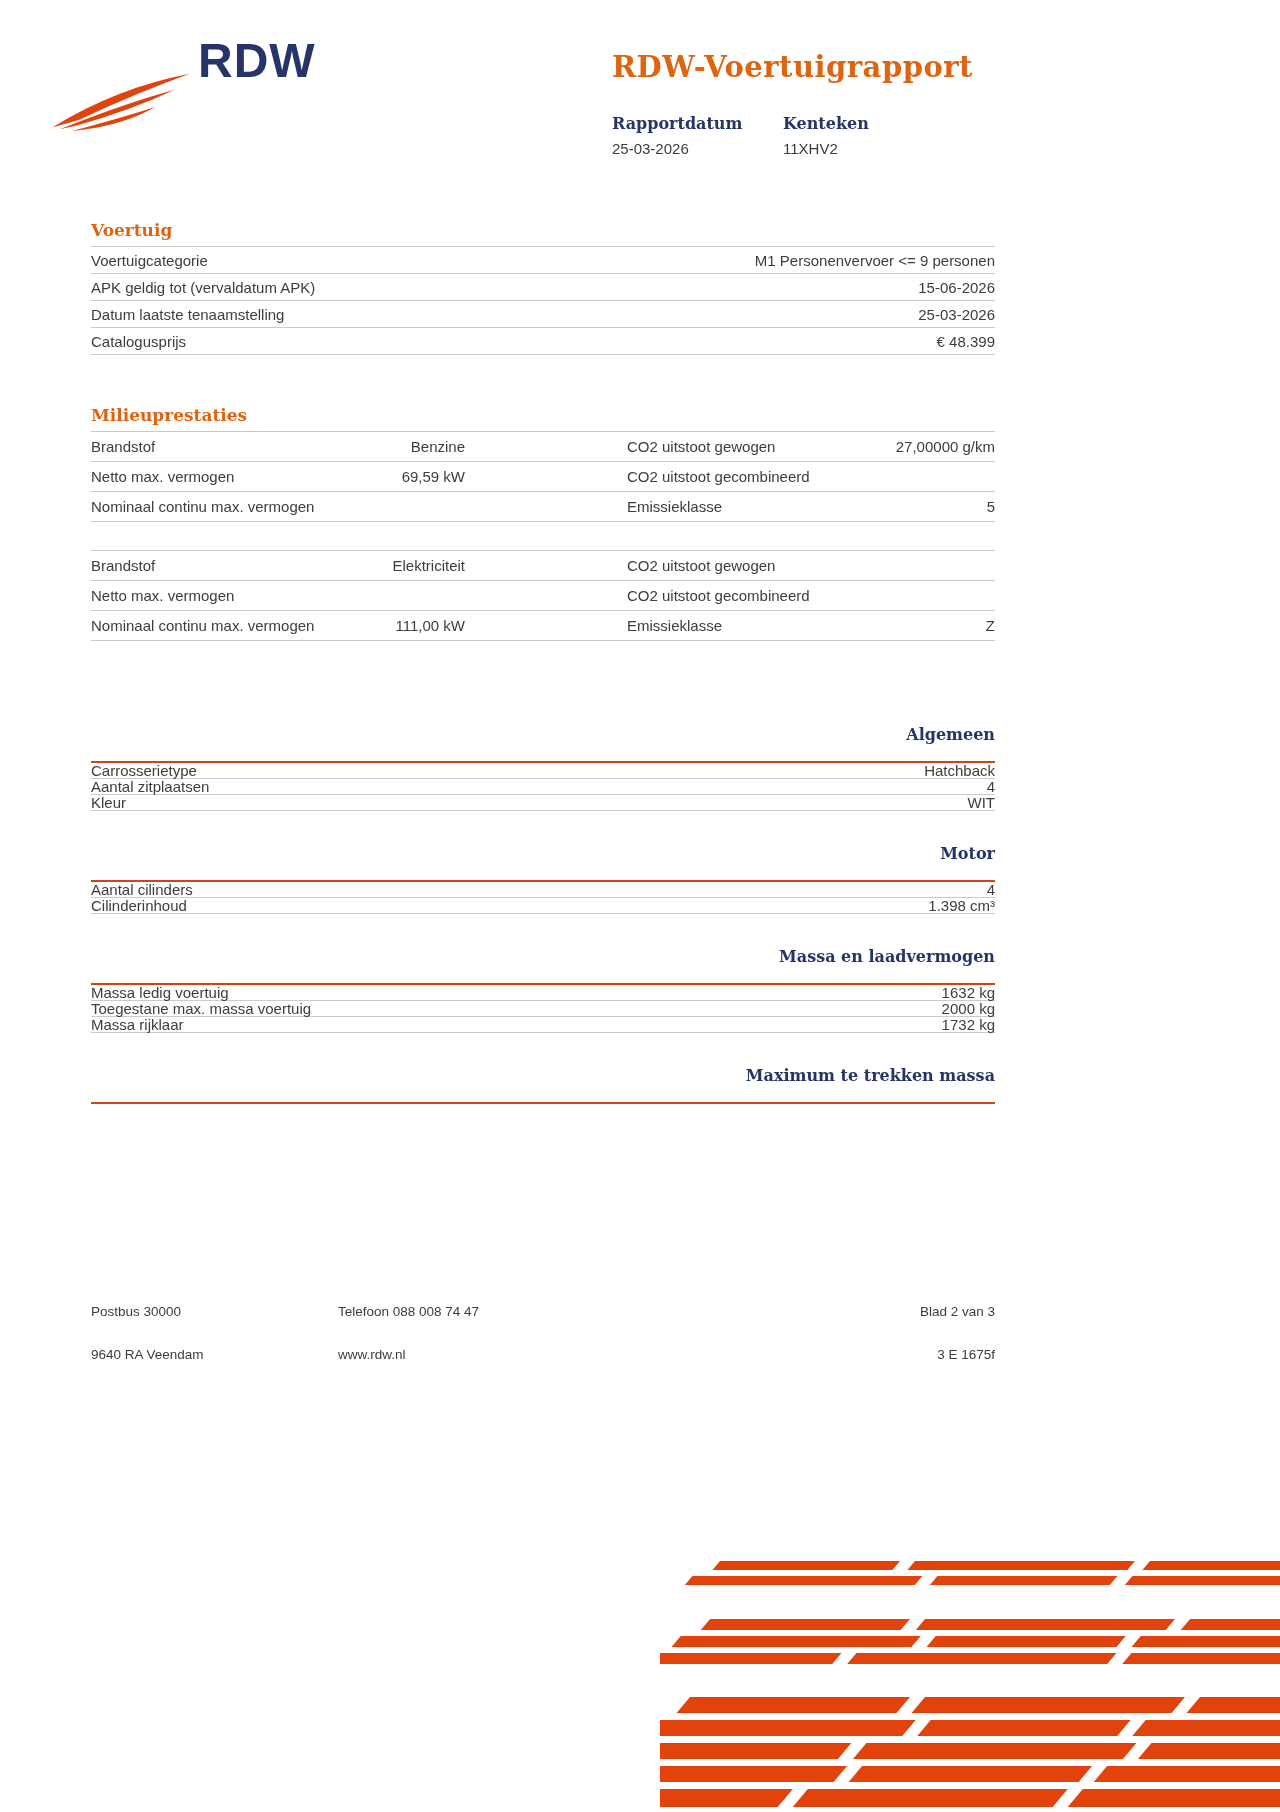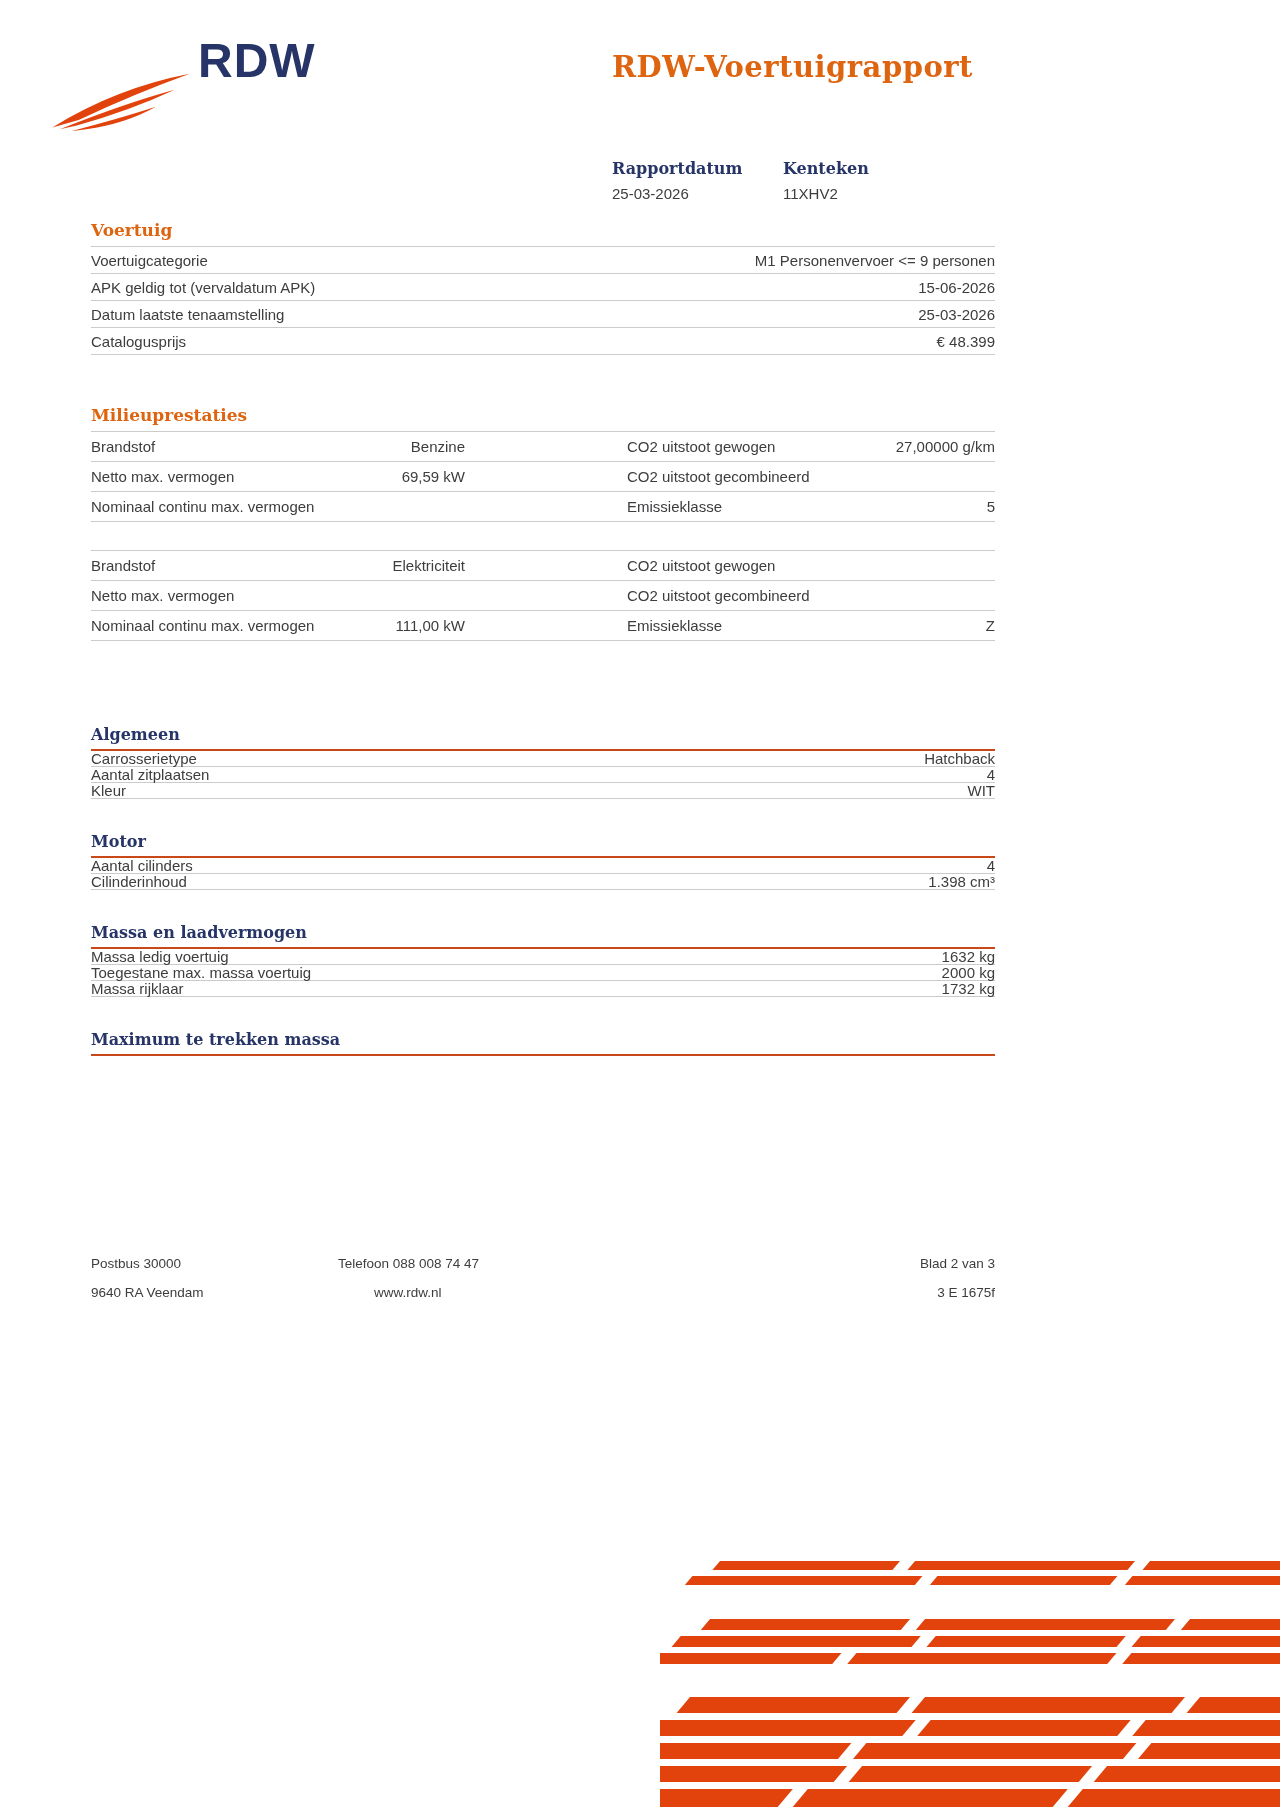--- a/index.html
+++ b/index.html
@@ -25,21 +25,21 @@
   .title-block { position:absolute; left:521px; top:48px; width:383px; }
   .report-title {
     font-family:"DejaVu Serif", serif; font-weight:bold;
     font-size:29px; line-height:38px; letter-spacing:0.5px;
     color:var(--orange, #DE6410);
   }
   .header-meta { display:flex; margin-top:28px; }
   .meta-col1 { width:171px; }
   .meta-label {
     font-family:"DejaVu Serif", serif; font-weight:bold;
-    font-size:16px; color:var(--navy, #263467);margin-top:45px;
+    font-size:16px; color:var(--navy, #263467);
   }
   .meta-value { font-size:15px; margin-top:7px; color:var(--text, #3D3D3F); }
 
   
   .section-heading {
     font-family:"DejaVu Serif", serif; font-weight:bold;
     font-size:17px; line-height:20px; color:var(--orange, #DE6410);
     margin-bottom:6px;
   }
   .kv-table { border-top:1px solid var(--line, #CBCBCB); }
@@ -67,31 +67,31 @@
   .m-v2 { flex:1; text-align:right; }
 
   
   #eigenschappen { margin-top:84px; }
   #eigenschappen .section-heading { margin-bottom:8px; }
   .sub-section { margin-top:0; }
   .sub-section + .sub-section { margin-top:33px; }
   .sub-heading {
     font-family:"DejaVu Serif", serif; font-weight:bold;
     font-size:16px; line-height:20px; color:var(--navy, #263467);
-    padding-bottom:4px; border-bottom:2px solid var(--underline, #C8481A);
+    padding-bottom:16px; border-bottom:2px solid var(--underline, #C8481A);text-align:right;
   }
   .sub-section .kv-table { border-top:none; }
   .sub-section .kv-row { height:16px; }
 
   #maximum-massa { }
 
   
   .footer { margin-top:200px; }
   .footer-row { display:flex; font-size:13.5px; color:var(--text, #3D3D3F); }
-  .footer-row + .footer-row { margin-top:14px;gap:36px; }
+  .footer-row + .footer-row { margin-top:28px; }
   .fc1 { width:247px; }
   .fc2 { flex:1; }
   .fc3 { text-align:right; }
 
   
   .stripes { position:absolute; right:0; bottom:0; width:620px; height:255px; }
   .stripes rect { fill:var(--accent, #E2430D); }
 </style>
 </head>
 <body>

